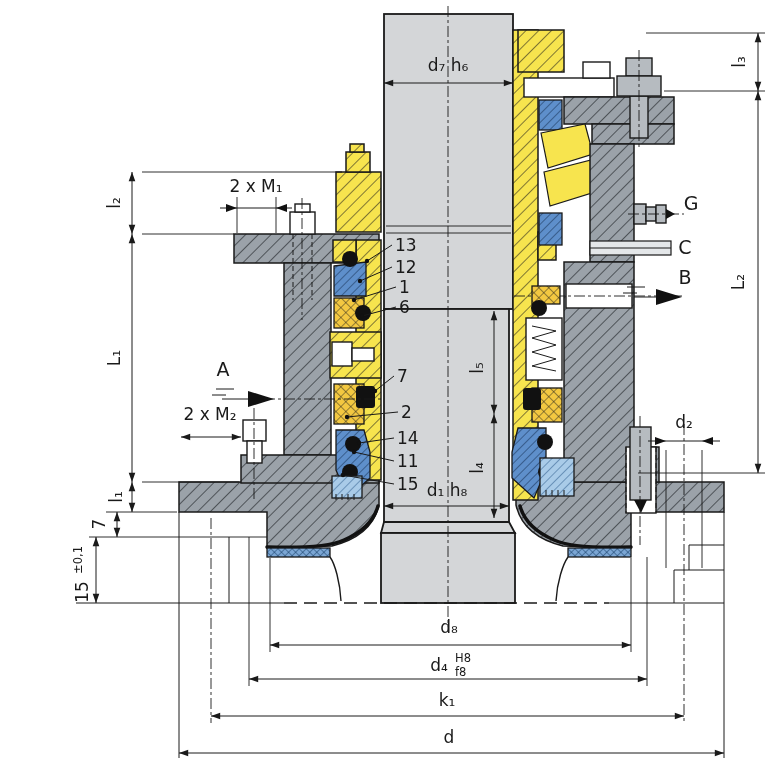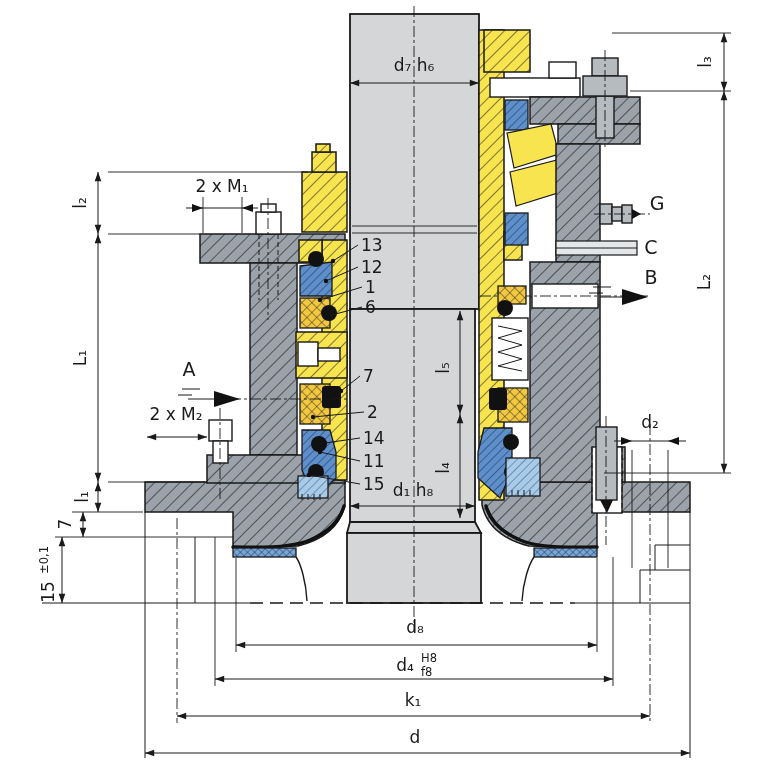--- a/index.html
+++ b/index.html
@@ -1,16 +1,16 @@
 <!DOCTYPE html>
 <html><head>
 <meta charset="utf-8">
 <style>
   html,body{margin:0;padding:0;background:#fff;}
-  #stage{width:612px;height:768px;position:relative;background:#fff;}
+  #stage{width:612px;height:768px;position:relative;background:#fff;padding-left:34px;}
   svg text{font-family:"DejaVu Sans", sans-serif;font-size:17px;fill:#1a1a1a;}
   svg .big{font-size:19px;}
   svg .sm{font-size:11.5px;}
   svg .mid{text-anchor:middle;}
   .hg{fill:url(#hG);stroke:#1a1a1a;stroke-width:1.5;}
   .hy{fill:url(#hY);stroke:#1a1a1a;stroke-width:1.5;}
   .hb{fill:url(#hB);stroke:#1a1a1a;stroke-width:1.3;}
   .hbl{fill:url(#hBL);stroke:#1a1a1a;stroke-width:1.3;}
   .cy{fill:url(#cY);stroke:#1a1a1a;stroke-width:1.3;}
   .cb{fill:url(#cB);stroke:#1a1a1a;stroke-width:1.3;}

